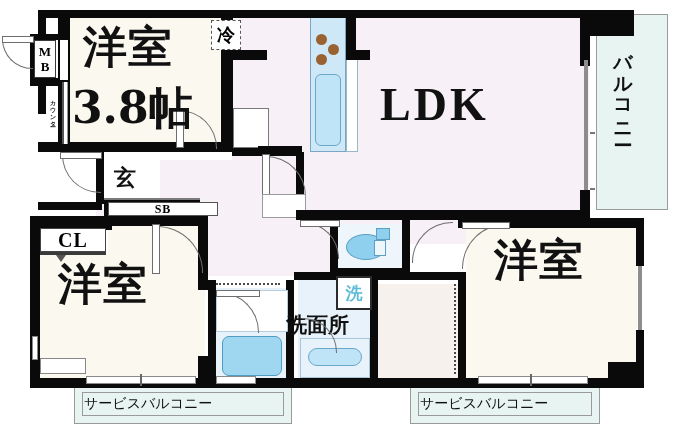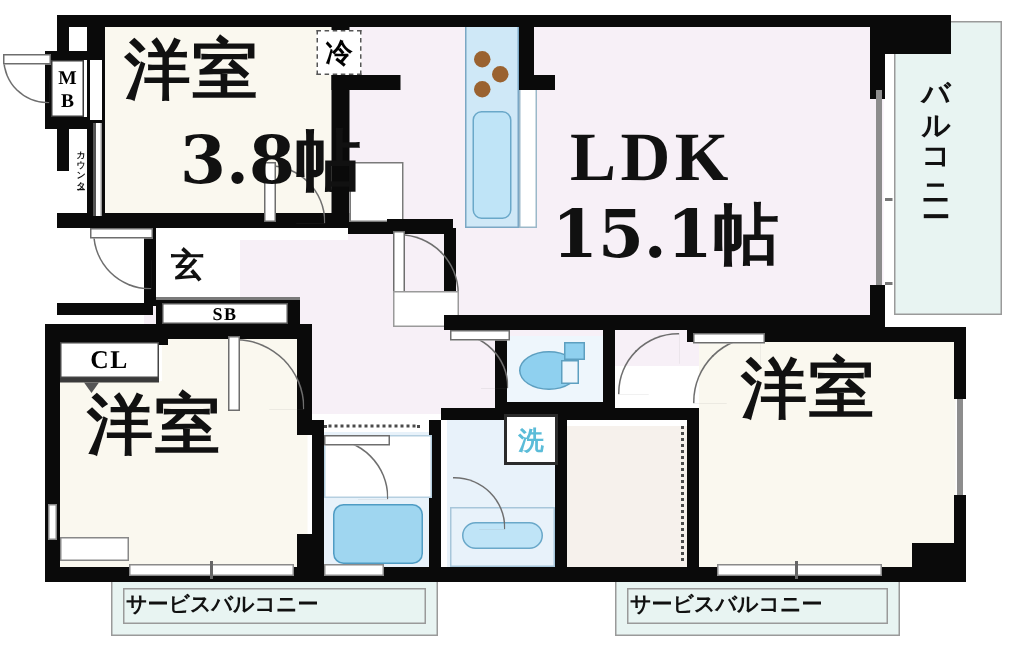--- a/index.html
+++ b/index.html
@@ -37,21 +37,21 @@
   .jp{font-family:"DejaVu Serif", serif;font-weight:700;}
   .room-name{font-size:37px;letter-spacing:1px;}
   .room-size{font-size:40px;font-family:"Liberation Serif",serif;font-weight:700;}
   .ldk-name{font-size:42px;font-weight:700;letter-spacing:3px;font-family:"Liberation Serif",serif;}
   .ldk-size{font-size:40px;font-weight:700;font-family:"DejaVu Serif",serif;}
   .small-jp{font-family:"DejaVu Serif",serif;font-weight:700;font-size:15px;}
   .tiny-jp{font-family:"DejaVu Sans",sans-serif;font-weight:700;font-size:6px;}
   .mono-lbl{font-family:"Liberation Serif",serif;font-weight:700;font-size:16px;letter-spacing:1px;}
   .vert{writing-mode:vertical-rl;text-orientation:upright;}
   .balc-lbl{font-family:"DejaVu Serif",serif;font-weight:700;font-size:17px;letter-spacing:2px;}
-  .sbalc-lbl{font-family:"DejaVu Serif",serif;font-weight:700;font-size:13px;letter-spacing:0px;}
+  .sbalc-lbl{font-family:"DejaVu Serif",serif;font-weight:400;font-size:13px;letter-spacing:0px;}
   .boxed{border:1px solid #3a3a3a;background:#ffffff;display:flex;align-items:center;justify-content:center;}
   .boxed-dash{border:1px dashed #555;background:#fff;display:flex;align-items:center;justify-content:center;}
   .wash-badge{border:2px solid #2b2b2b;background:#ffffff;display:flex;align-items:center;justify-content:center;
                font-family:"DejaVu Serif",serif;font-weight:700;font-size:17px;color:#5bbcd8;}
   .arc-q{position:absolute;border:1px solid #6e6e6e;background:transparent;}
   .doorleaf{position:absolute;background:#ffffff;border:1px solid #6e6e6e;}
   .slide{position:absolute;background:#ffffff;border:1px solid #7a7a7a;}
   .dotline{position:absolute;border-top:2px dotted #4a4a4a;}
   .burner{position:absolute;border-radius:50%;background:#9a6230;}
 </style>
@@ -156,39 +156,39 @@
   <div class="abs hairline" style="left:584px;top:60px;width:4px;height:130px;"></div>
   <div class="abs wall" style="left:580px;top:190px;width:10px;height:28px;"></div>
   <div class="abs wall" style="left:296px;top:210px;width:294px;height:10px;"></div>
 
   <div class="abs wall" style="left:96px;top:152px;width:8px;height:52px;"></div>
   <div class="abs wall" style="left:38px;top:202px;width:64px;height:8px;"></div>
   <div class="abs" style="left:104px;top:198px;width:96px;height:4px;background:#7a7a7a;"></div>
   <span class="lbl small-jp" style="left:114px;top:166px;font-size:22px;">玄</span>
 
   <div class="abs wall" style="left:104px;top:200px;width:96px;height:18px;"></div>
-  <div class="abs fill-white" style="left:108px;top:202px;width:84px;height:14px;border:1px solid #555;display:flex;align-items:center;justify-content:center;">
+  <div class="abs fill-white" style="left:108px;top:202px;width:110px;height:14px;border:1px solid #555;display:flex;align-items:center;justify-content:center;">
     <span class="mono-lbl" style="font-size:12px;">SB</span>
   </div>
 
   <div class="arc-q" style="left:62px;top:154px;width:38px;height:38px;border-right:none;border-top:none;border-bottom-left-radius:38px;"></div>
   <div class="doorleaf" style="left:60px;top:152px;width:40px;height:5px;"></div>
 
   <div class="abs wall" style="left:30px;top:216px;width:178px;height:10px;"></div>
   <div class="abs wall" style="left:30px;top:216px;width:10px;height:172px;"></div>
   <div class="abs wall" style="left:30px;top:378px;width:186px;height:10px;"></div>
   <div class="abs wall" style="left:198px;top:216px;width:10px;height:74px;"></div>
   <div class="abs wall" style="left:198px;top:356px;width:10px;height:32px;"></div>
 
   <div class="abs fill-white" style="left:32px;top:336px;width:6px;height:24px;border:1px solid #888;"></div>
   <div class="abs fill-white" style="left:40px;top:358px;width:46px;height:16px;border:1px solid #888;"></div>
 
   <div class="abs wall" style="left:36px;top:224px;width:76px;height:6px;"></div>
   <div class="abs fill-white" style="left:40px;top:228px;width:66px;height:24px;border:1px solid #444;display:flex;align-items:center;justify-content:center;">
-    <span class="mono-lbl" style="font-size:17px;">CL</span>
+    <span class="mono-lbl" style="font-size:20px;">CL</span>
   </div>
   <div class="abs" style="left:40px;top:252px;width:66px;height:3px;background:#3a3a3a;"></div>
   <div class="abs" style="left:56px;top:255px;width:0;height:0;border-left:5px solid transparent;border-right:5px solid transparent;border-top:7px solid #555;"></div>
 
   <div class="arc-q" style="left:156px;top:226px;width:46px;height:46px;border-left:none;border-bottom:none;border-top-right-radius:46px;"></div>
   <div class="doorleaf" style="left:152px;top:224px;width:6px;height:48px;"></div>
 
   <div class="abs fill-white" style="left:86px;top:376px;width:110px;height:8px;border:1px solid #8a8a8a;"></div>
   <div class="abs" style="left:140px;top:374px;width:2px;height:12px;background:#666;"></div>
 
@@ -207,20 +207,21 @@
   <div class="abs wall" style="left:370px;top:272px;width:8px;height:116px;"></div>
   <div class="abs wall" style="left:294px;top:378px;width:84px;height:10px;"></div>
 
   <div class="abs wash-badge" style="left:336px;top:276px;width:36px;height:34px;">
     <span>洗</span>
   </div>
 
   <div class="abs fill-sink" style="left:306px;top:346px;width:58px;height:22px;border:1px solid #6aa8c9;border-radius:10px;"></div>
   <div class="abs fill-water" style="left:300px;top:338px;width:70px;height:40px;border:1px solid #a7c6da;"></div>
   <div class="abs fill-sink" style="left:308px;top:348px;width:54px;height:18px;border:1px solid #6aa8c9;border-radius:9px;"></div>
+  <span class="lbl small-jp" style="left:286px;top:314px;font-size:21px;letter-spacing:0px;">洗面所</span>
 
   <div class="arc-q" style="left:302px;top:318px;width:34px;height:34px;border-left:none;border-bottom:none;border-top-right-radius:34px;"></div>
 
   <div class="abs wall" style="left:330px;top:218px;width:8px;height:56px;"></div>
   <div class="abs wall" style="left:402px;top:218px;width:8px;height:56px;"></div>
   <div class="abs wall" style="left:330px;top:268px;width:80px;height:8px;"></div>
 
   <div class="abs" style="left:346px;top:234px;width:40px;height:26px;background:#8fd0ef;border:1px solid #5d9fc0;border-radius:50%;"></div>
   <div class="abs" style="left:376px;top:228px;width:14px;height:12px;background:#8fd0ef;border:1px solid #5d9fc0;"></div>
   <div class="abs" style="left:374px;top:240px;width:12px;height:16px;background:#eef6fc;border:1px solid #5d9fc0;"></div>
@@ -245,24 +246,23 @@
 
   <div class="arc-q" style="left:412px;top:222px;width:40px;height:40px;border-right:none;border-bottom:none;border-top-left-radius:40px;"></div>
 
   <div class="abs fill-white" style="left:478px;top:376px;width:110px;height:8px;border:1px solid #8a8a8a;"></div>
   <div class="abs" style="left:530px;top:374px;width:2px;height:12px;background:#666;"></div>
 
   <div class="abs" style="left:590px;top:132px;width:5px;height:2px;background:#777;"></div>
   <div class="abs" style="left:590px;top:188px;width:5px;height:2px;background:#777;"></div>
 
   <span class="lbl jp room-name" style="left:83px;top:25px;font-size:44px;">洋室</span>
-  <span class="lbl room-size" style="left:72px;top:86px;font-size:44px;font-family:'DejaVu Serif',serif;margin-left:48px;">3.8帖</span>
+  <span class="lbl room-size" style="left:72px;top:86px;font-size:44px;font-family:'DejaVu Serif',serif;">3.8帖</span>
 
   <span class="lbl ldk-name" style="left:380px;top:82px;font-size:46px;">LDK</span>
-  <span class="lbl ldk-size" style="left:368px;top:135px;font-size:44px;">15.1帖</span>
 
   <span class="lbl jp room-name" style="left:58px;top:262px;font-size:44px;">洋室</span>
 
   <span class="lbl jp room-name" style="left:494px;top:238px;font-size:44px;">洋室</span>
 
   <span class="lbl balc-lbl vert" style="left:614px;top:40px;font-size:19px;">バルコニー</span>
   <span class="lbl sbalc-lbl" style="left:84px;top:396px;font-size:14px;">サービスバルコニー</span>
   <span class="lbl sbalc-lbl" style="left:420px;top:396px;font-size:14px;">サービスバルコニー</span>
 
 </div>

